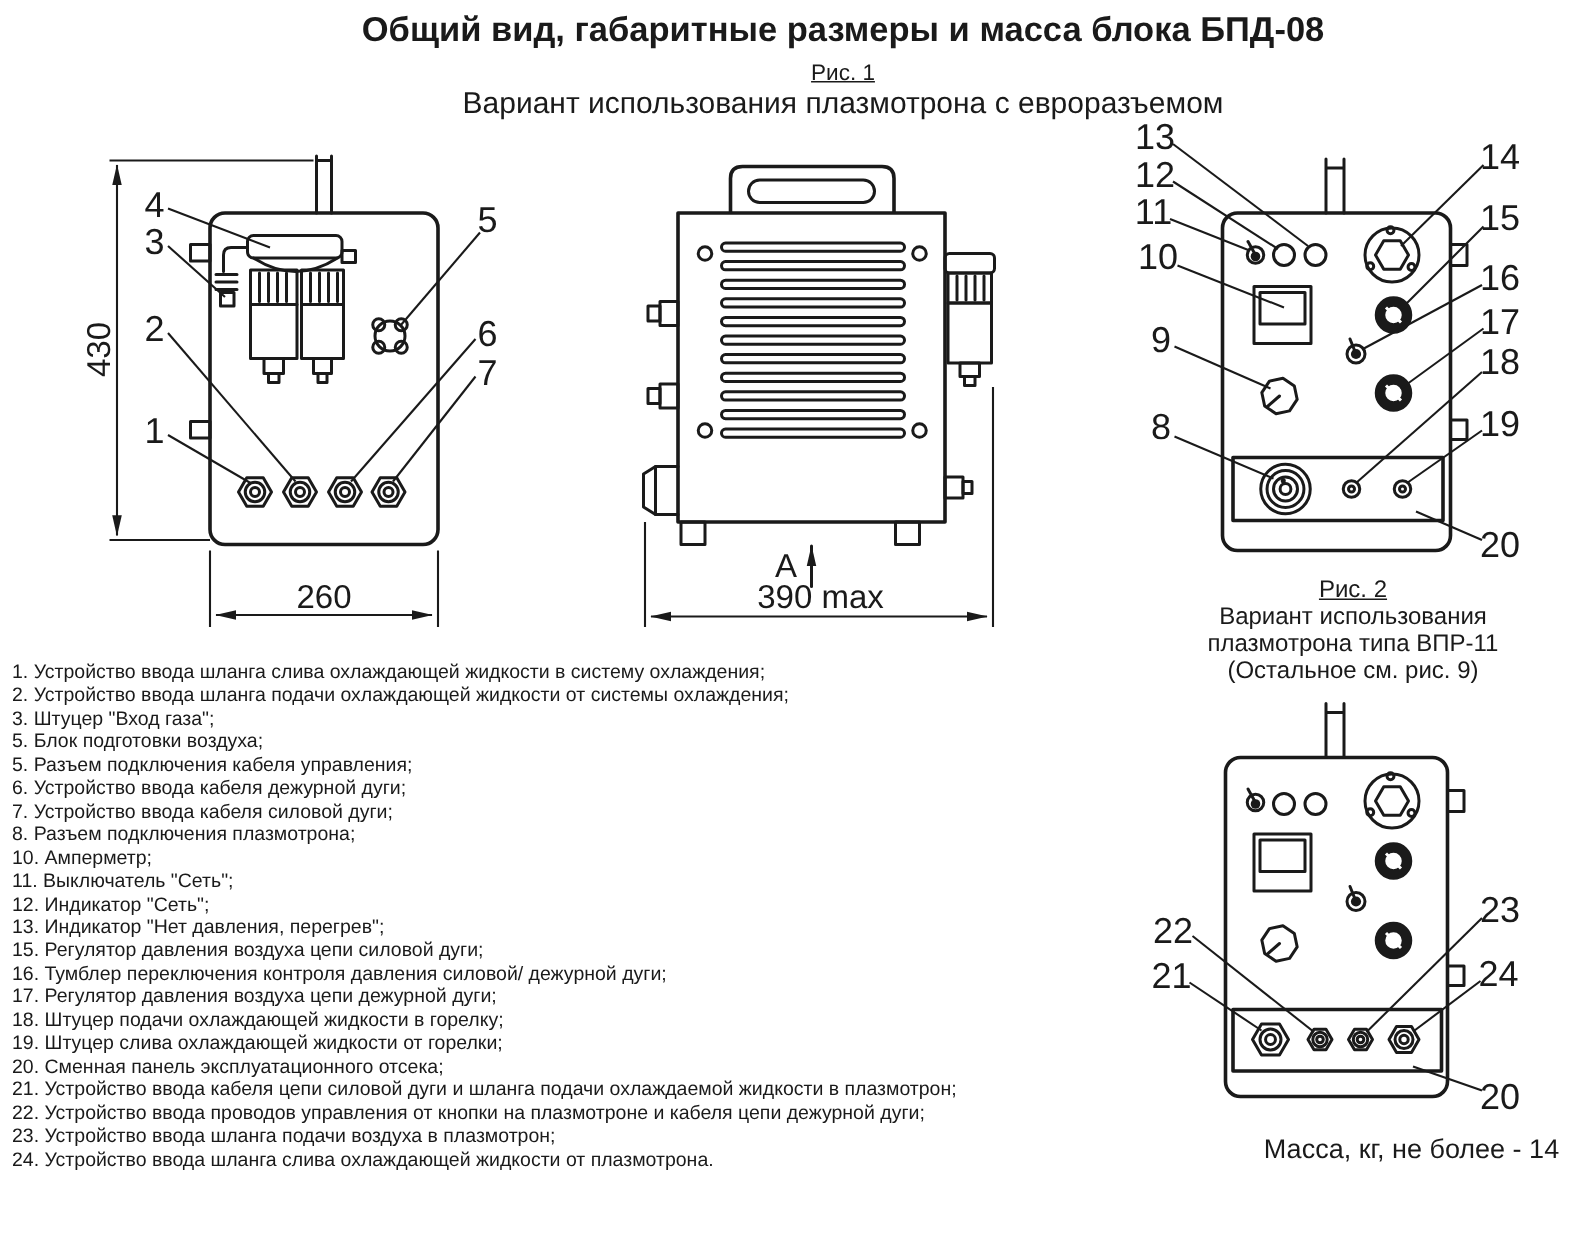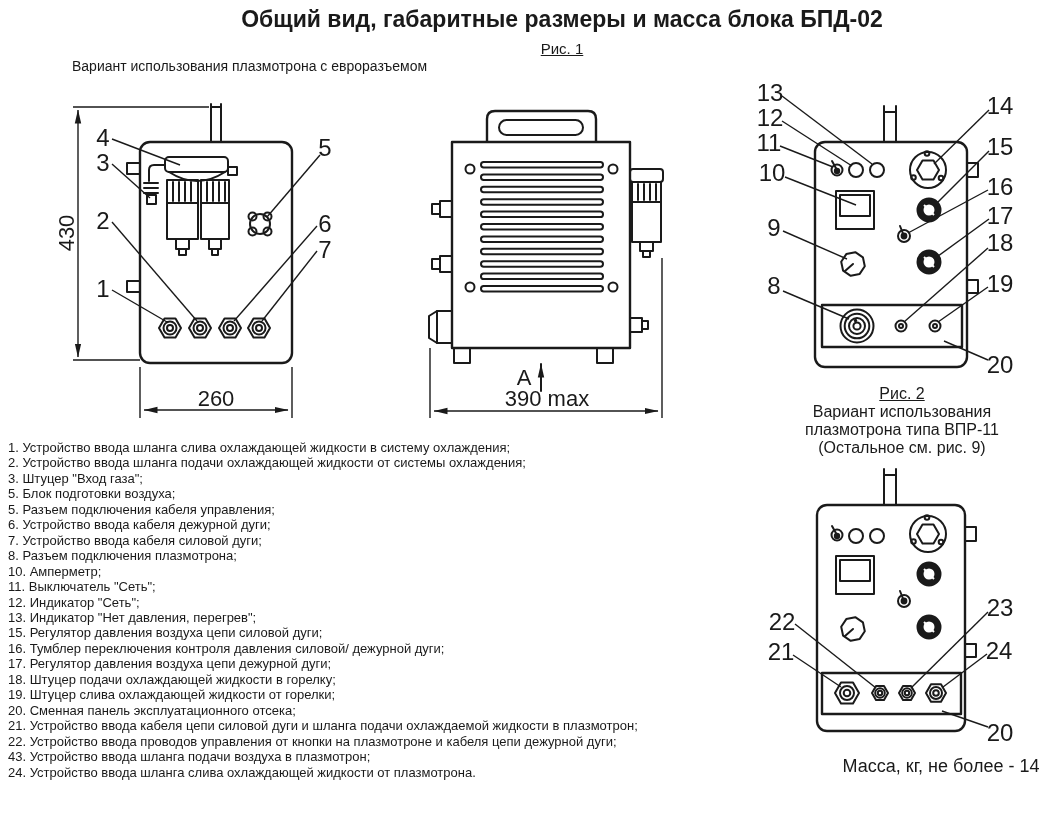--- a/index.html
+++ b/index.html
@@ -2,41 +2,41 @@
 <html><head>
 <meta charset="utf-8">
 <style>
   html,body{margin:0;padding:0;background:#fff;}
   .page{position:relative;width:1052px;height:822px;background:#fff;overflow:hidden;
         font-family:"Liberation Sans",sans-serif;color:#1a1a1a;}
   .abs{position:absolute;}
   .title{top:6px;left:72px;width:980px;text-align:center;font-size:23px;font-weight:bold;}
   .figcap{top:40px;left:72px;width:980px;text-align:center;font-size:15px;}
   .figcap .u{text-decoration:underline;}
-  .figsub{top:58px;left:72px;width:980px;text-align:left;font-size:14px;}
+  .figsub{top:58px;left:72px;width:980px;text-align:center;font-size:20px;}
   .fig2block{top:385px;left:752px;width:300px;text-align:center;font-size:16px;line-height:18px;}
   .fig2block .u{text-decoration:underline;}
   .massnote{top:756px;left:806px;width:270px;text-align:center;font-size:18px;}
   .legend{top:440px;left:8px;width:750px;font-size:13px;line-height:15.45px;}
   svg{position:absolute;left:0;top:0;}
   .ln{stroke:#1a1a1a;stroke-width:2;fill:none;stroke-linecap:round;stroke-linejoin:round;}
   .ln25{stroke:#1a1a1a;stroke-width:2.4;fill:none;stroke-linejoin:round;}
   .thin{stroke:#1a1a1a;stroke-width:1.4;fill:none;}
   .ring{stroke:#1a1a1a;stroke-width:7;fill:none;}
   .blk{fill:#1a1a1a;stroke:none;}
   .wslot{stroke:#fff;stroke-width:2;fill:none;}
   text.co{font:24px "Liberation Sans",sans-serif;fill:#1a1a1a;text-anchor:middle;dominant-baseline:central;}
   text.dim{font:22px "Liberation Sans",sans-serif;fill:#1a1a1a;text-anchor:middle;dominant-baseline:central;}
 </style>
 </head>
 <body>
 
 <div class="page">
 
-  <div class="abs title">Общий вид, габаритные размеры и масса блока БПД-02</div>
+  <div class="abs title">Общий вид, габаритные размеры и масса блока БПД-08</div>
   <div class="abs figcap"><span class="u">Рис. 1</span></div>
   <div class="abs figsub">Вариант использования плазмотрона с евроразъемом</div>
 
   <svg width="1052" height="822" viewBox="0 0 1052 822">
     <defs>
       <marker id="arr" viewBox="0 0 14 8" refX="13.5" refY="4" markerWidth="14" markerHeight="8" orient="auto-start-reverse" markerUnits="userSpaceOnUse">
         <path d="M14,4 L0,0.8 L0,7.2 Z" fill="#1a1a1a"></path>
       </marker>
     </defs>
 
@@ -365,17 +365,17 @@
     <div>12. Индикатор "Сеть";</div>
     <div>13. Индикатор "Нет давления, перегрев";</div>
     <div>15. Регулятор давления воздуха цепи силовой дуги;</div>
     <div>16. Тумблер переключения контроля давления силовой/ дежурной дуги;</div>
     <div>17. Регулятор давления воздуха цепи дежурной дуги;</div>
     <div>18. Штуцер подачи охлаждающей жидкости в горелку;</div>
     <div>19. Штуцер слива охлаждающей жидкости от горелки;</div>
     <div>20. Сменная панель эксплуатационного отсека;</div>
     <div>21. Устройство ввода кабеля цепи силовой дуги и шланга подачи охлаждаемой жидкости в плазмотрон;</div>
     <div>22. Устройство ввода проводов управления от кнопки на плазмотроне и кабеля цепи дежурной дуги;</div>
-    <div>43. Устройство ввода шланга подачи воздуха в плазмотрон;</div>
+    <div>23. Устройство ввода шланга подачи воздуха в плазмотрон;</div>
     <div>24. Устройство ввода шланга слива охлаждающей жидкости от плазмотрона.</div>
   </div>
 
 </div>
 
 </body></html>

